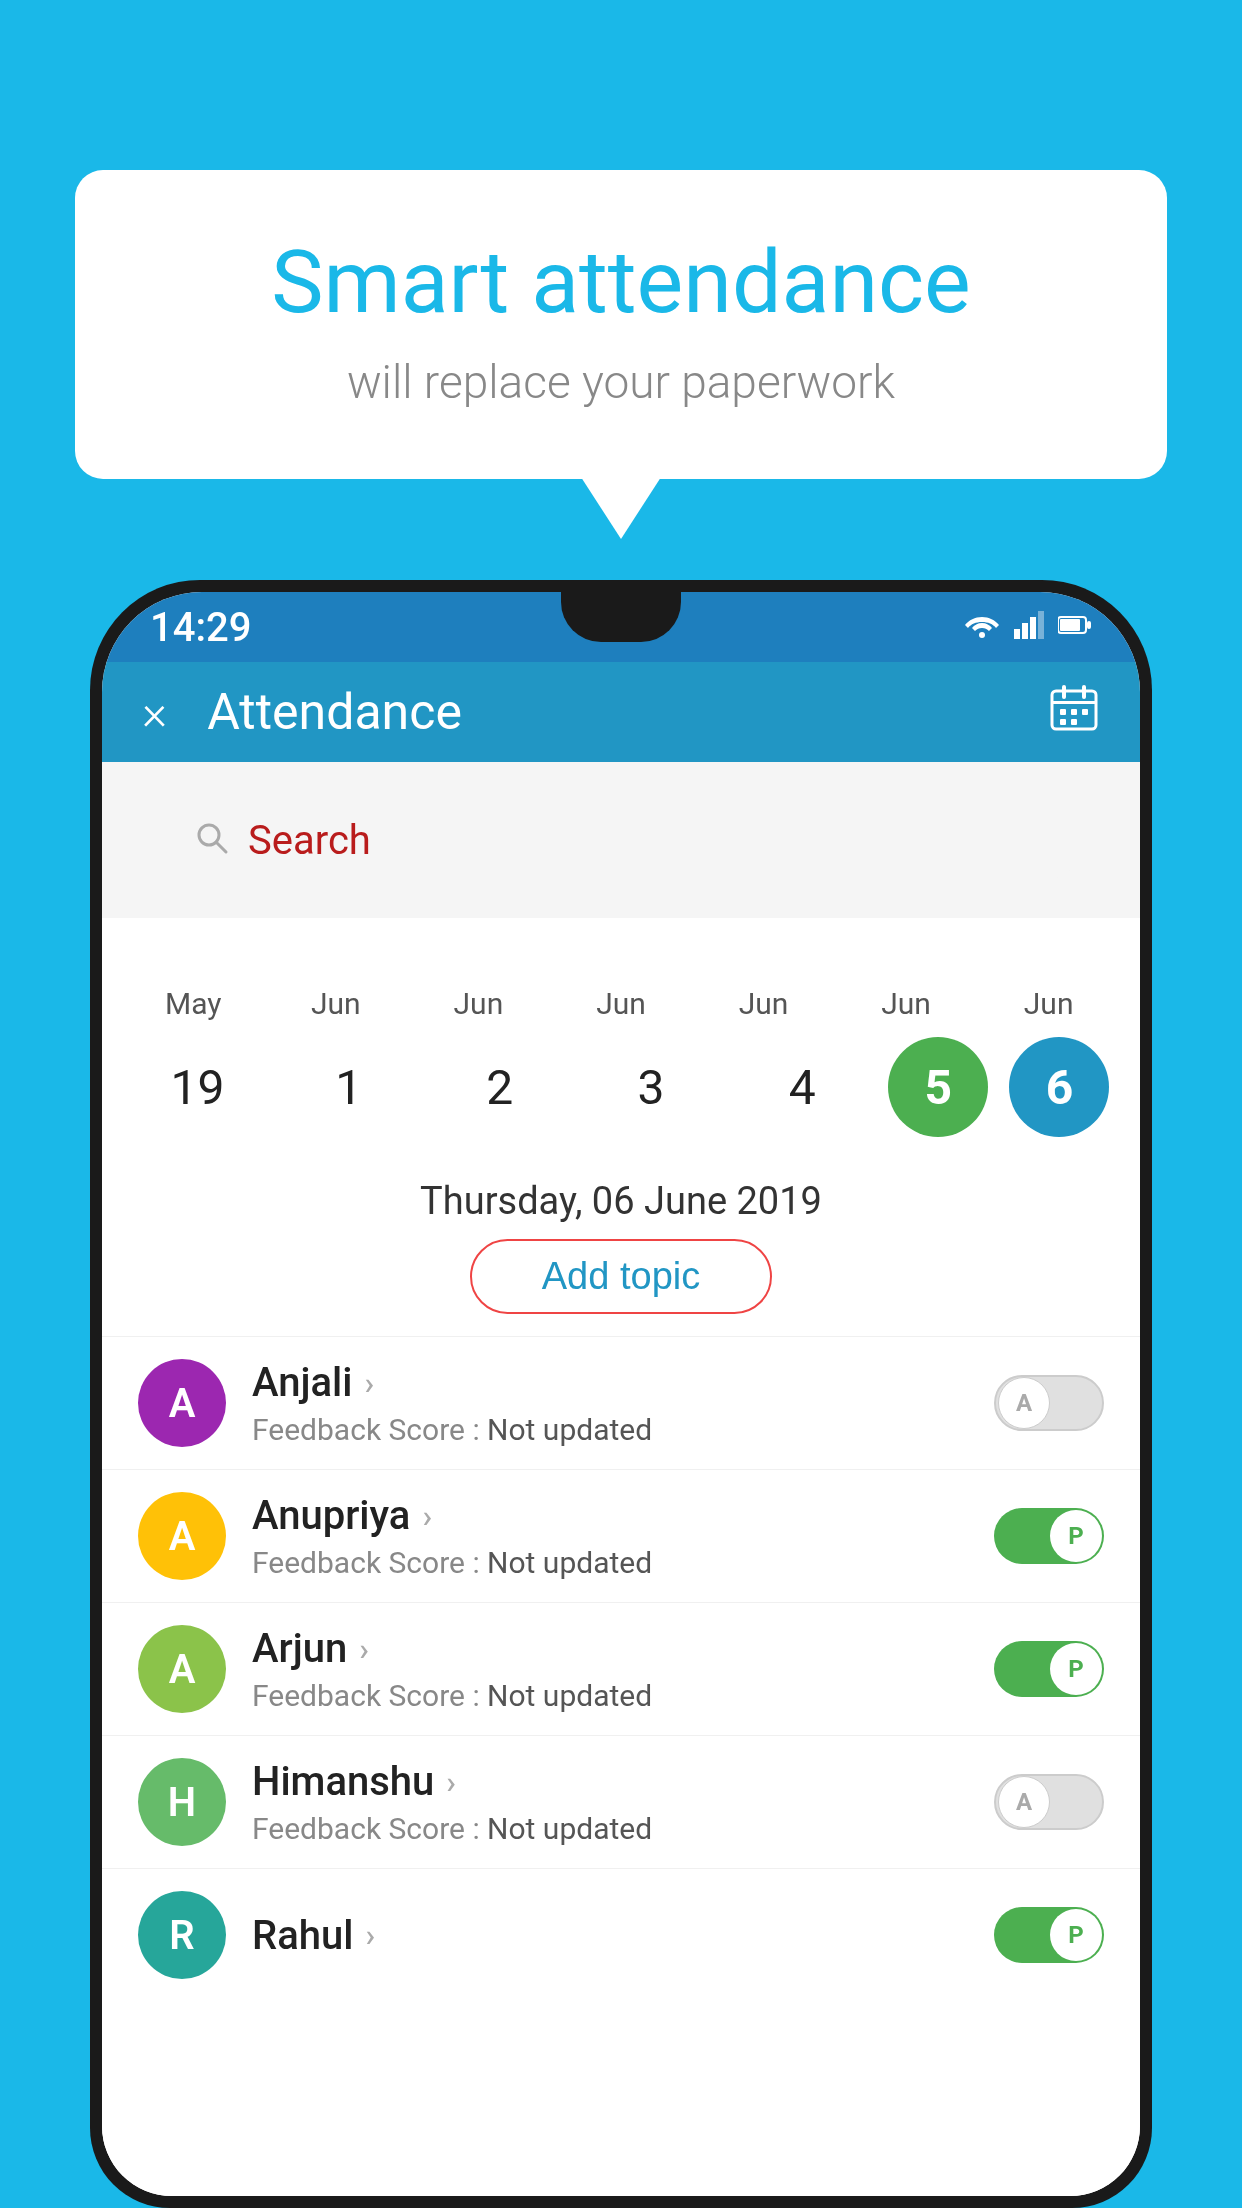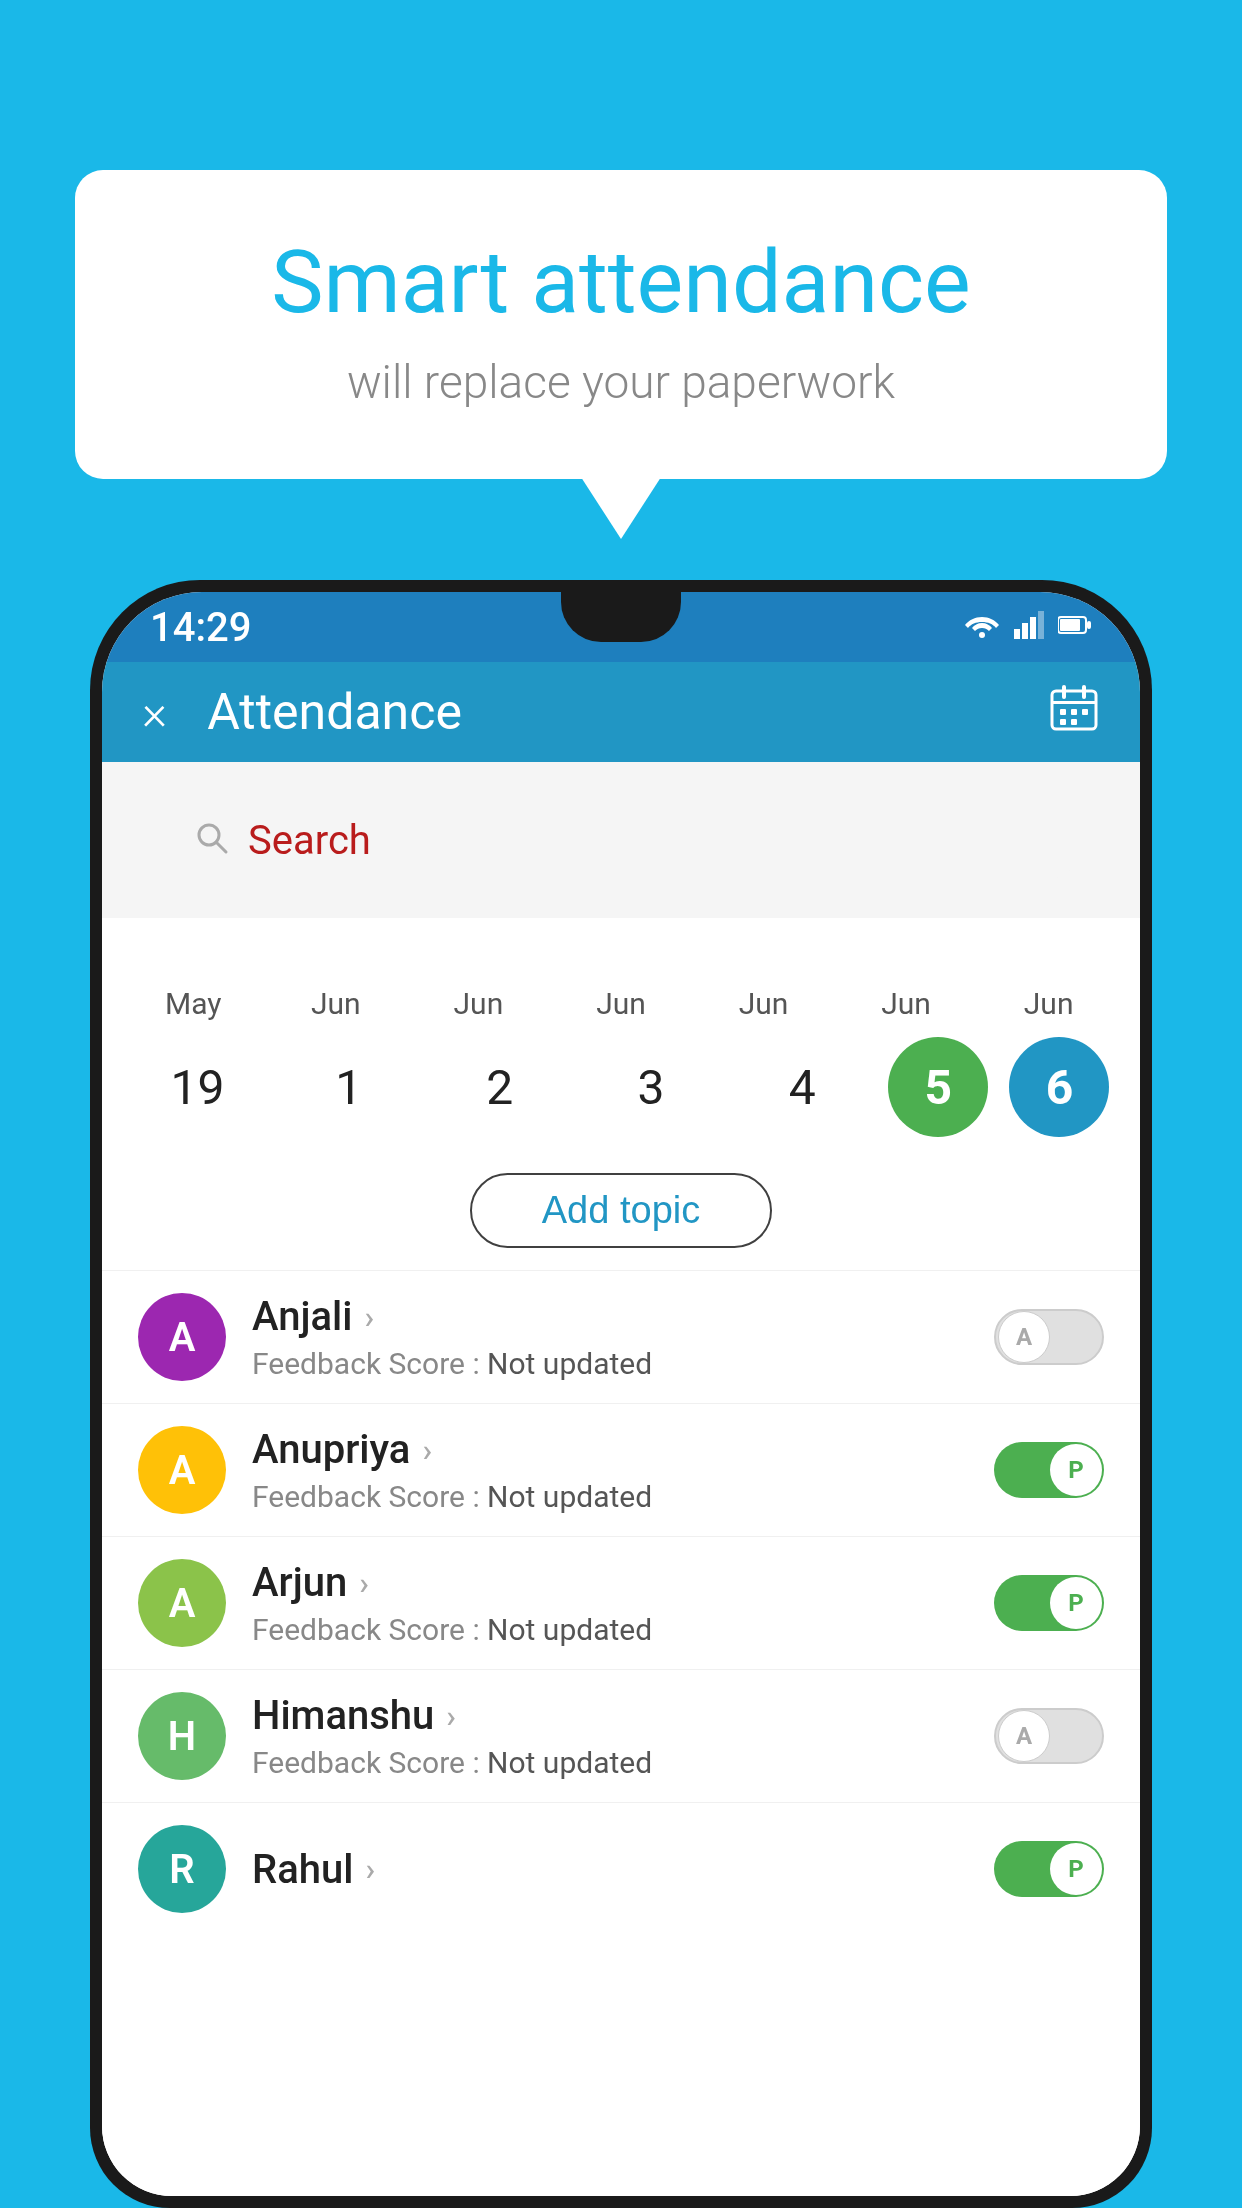--- a/index.html
+++ b/index.html
@@ -215,22 +215,22 @@
     .date-label {
       text-align: center;
       font-size: 38px;
       color: #333;
       padding: 22px 0 16px;
       font-weight: 400;
     }
 
     .add-topic-btn {
       display: block;
-      margin: 16px auto 22px;
-      border: 2px solid #404040;
+      margin: 0 auto 22px;
+      border: 2px solid #ef4444;
       background: white;
       color: #2196c4;
       border-radius: 50px;
       padding: 14px 70px;
       font-size: 38px;
       cursor: pointer;
       width: fit-content;
     }
 
     .avg-feedback {
@@ -449,20 +449,21 @@
           <span class="cal-date">1</span>
           <span class="cal-date">2</span>
           <span class="cal-date">3</span>
           <span class="cal-date">4</span>
           <span class="cal-date today">5</span>
           <span class="cal-date selected">6</span>
         </div>
       </div>
 
       <div class="content-area scroll-content">
+        <div class="date-label">Thursday, 06 June 2019</div>
 
         <button class="add-topic-btn">Add topic</button>
 
 
         <div class="student-list">
 
           <div class="student-item">
             <div class="avatar purple">A</div>
             <div class="student-info">
               <div class="student-name">

